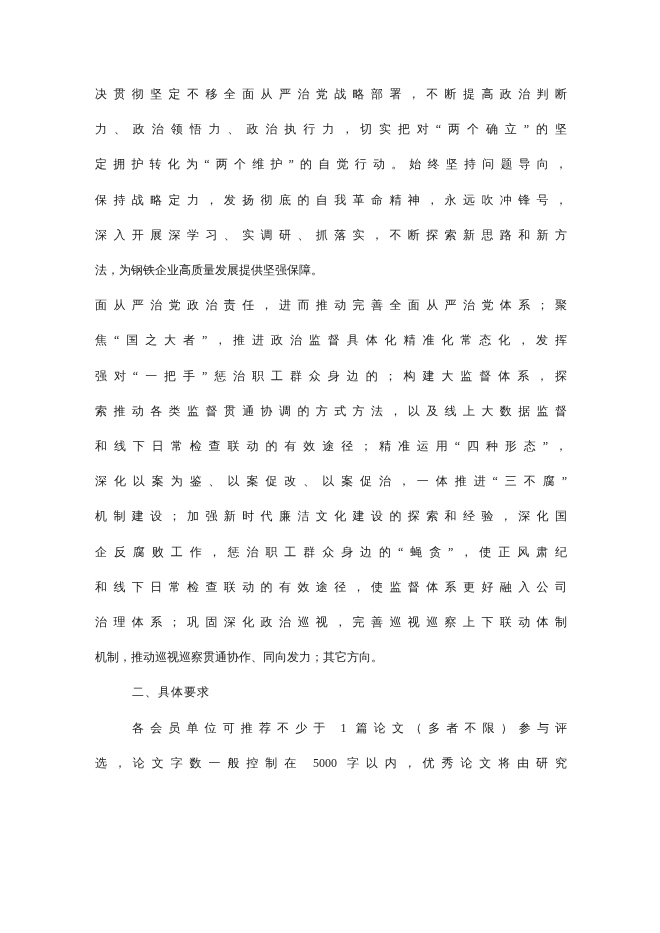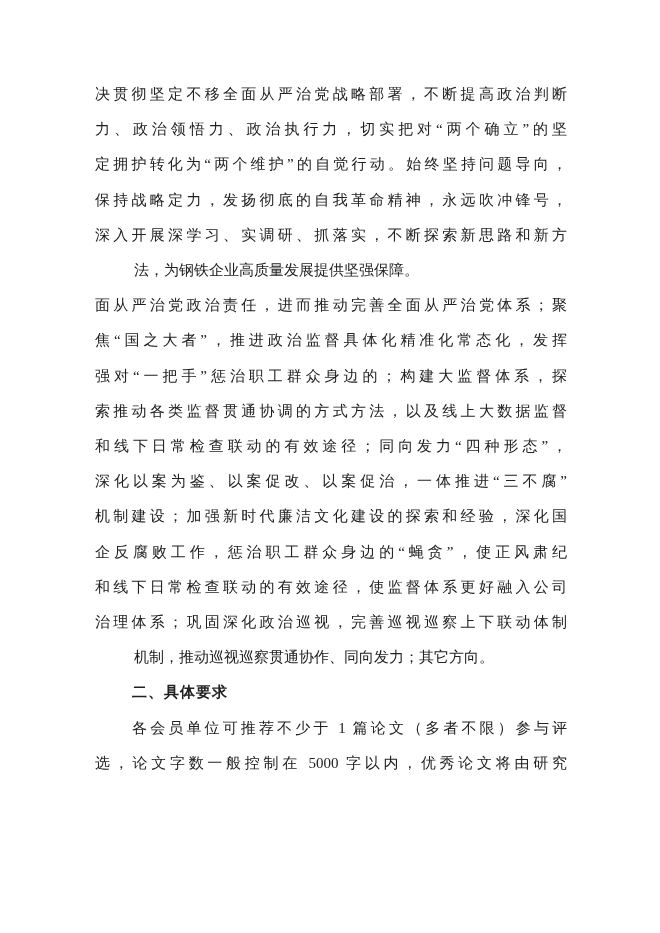--- a/index.html
+++ b/index.html
@@ -14,40 +14,39 @@
     background: #ffffff;
     overflow: hidden;
     font-family: "Liberation Serif", "DejaVu Serif", serif;
   }
   .text-block {
     position: absolute;
     left: 95px;
     top: 77px;
     width: 472px;
     color: #212121;
-    font-size: 15px;
+    font-size: 12px;
     line-height: 35.2px;
   }
   .para { margin: 0; padding: 0; }
   .ln {
     text-align: justify;
     text-align-last: justify;
     white-space: nowrap;         
     white-space: normal;         
   }
   .ln.end {
     text-align: left;
     text-align-last: left;
-    margin-left: 39px;
   }
   .ln.indent {
     padding-left: 37px;
   }
   .ln.heading {
-    font-weight: bold;
+    font-weight: normal;
     text-align: right;
     text-align-last: left;
     letter-spacing: 1px;
   }
 </style>
 </head>
 <body>
 
 <div class="page">
   <div class="text-block">
@@ -59,21 +58,21 @@
       <div class="ln">保持战略定力，发扬彻底的自我革命精神，永远吹冲锋号，</div>
       <div class="ln">深入开展深学习、实调研、抓落实，不断探索新思路和新方</div>
       <div class="ln end">法，为钢铁企业高质量发展提供坚强保障。</div>
     </div>
 
     <div class="para">
       <div class="ln">面从严治党政治责任，进而推动完善全面从严治党体系；聚</div>
       <div class="ln">焦“国之大者”，推进政治监督具体化精准化常态化，发挥</div>
       <div class="ln">强对“一把手”惩治职工群众身边的；构建大监督体系，探</div>
       <div class="ln">索推动各类监督贯通协调的方式方法，以及线上大数据监督</div>
-      <div class="ln">和线下日常检查联动的有效途径；同向发力“四种形态”，</div>
+      <div class="ln">和线下日常检查联动的有效途径；精准运用“四种形态”，</div>
       <div class="ln">深化以案为鉴、以案促改、以案促治，一体推进“三不腐”</div>
       <div class="ln">机制建设；加强新时代廉洁文化建设的探索和经验，深化国</div>
       <div class="ln">企反腐败工作，惩治职工群众身边的“蝇贪”，使正风肃纪</div>
       <div class="ln">和线下日常检查联动的有效途径，使监督体系更好融入公司</div>
       <div class="ln">治理体系；巩固深化政治巡视，完善巡视巡察上下联动体制</div>
       <div class="ln end">机制，推动巡视巡察贯通协作、同向发力；其它方向。</div>
     </div>
 
     <div class="para">
       <div class="ln heading indent">二、具体要求</div>

